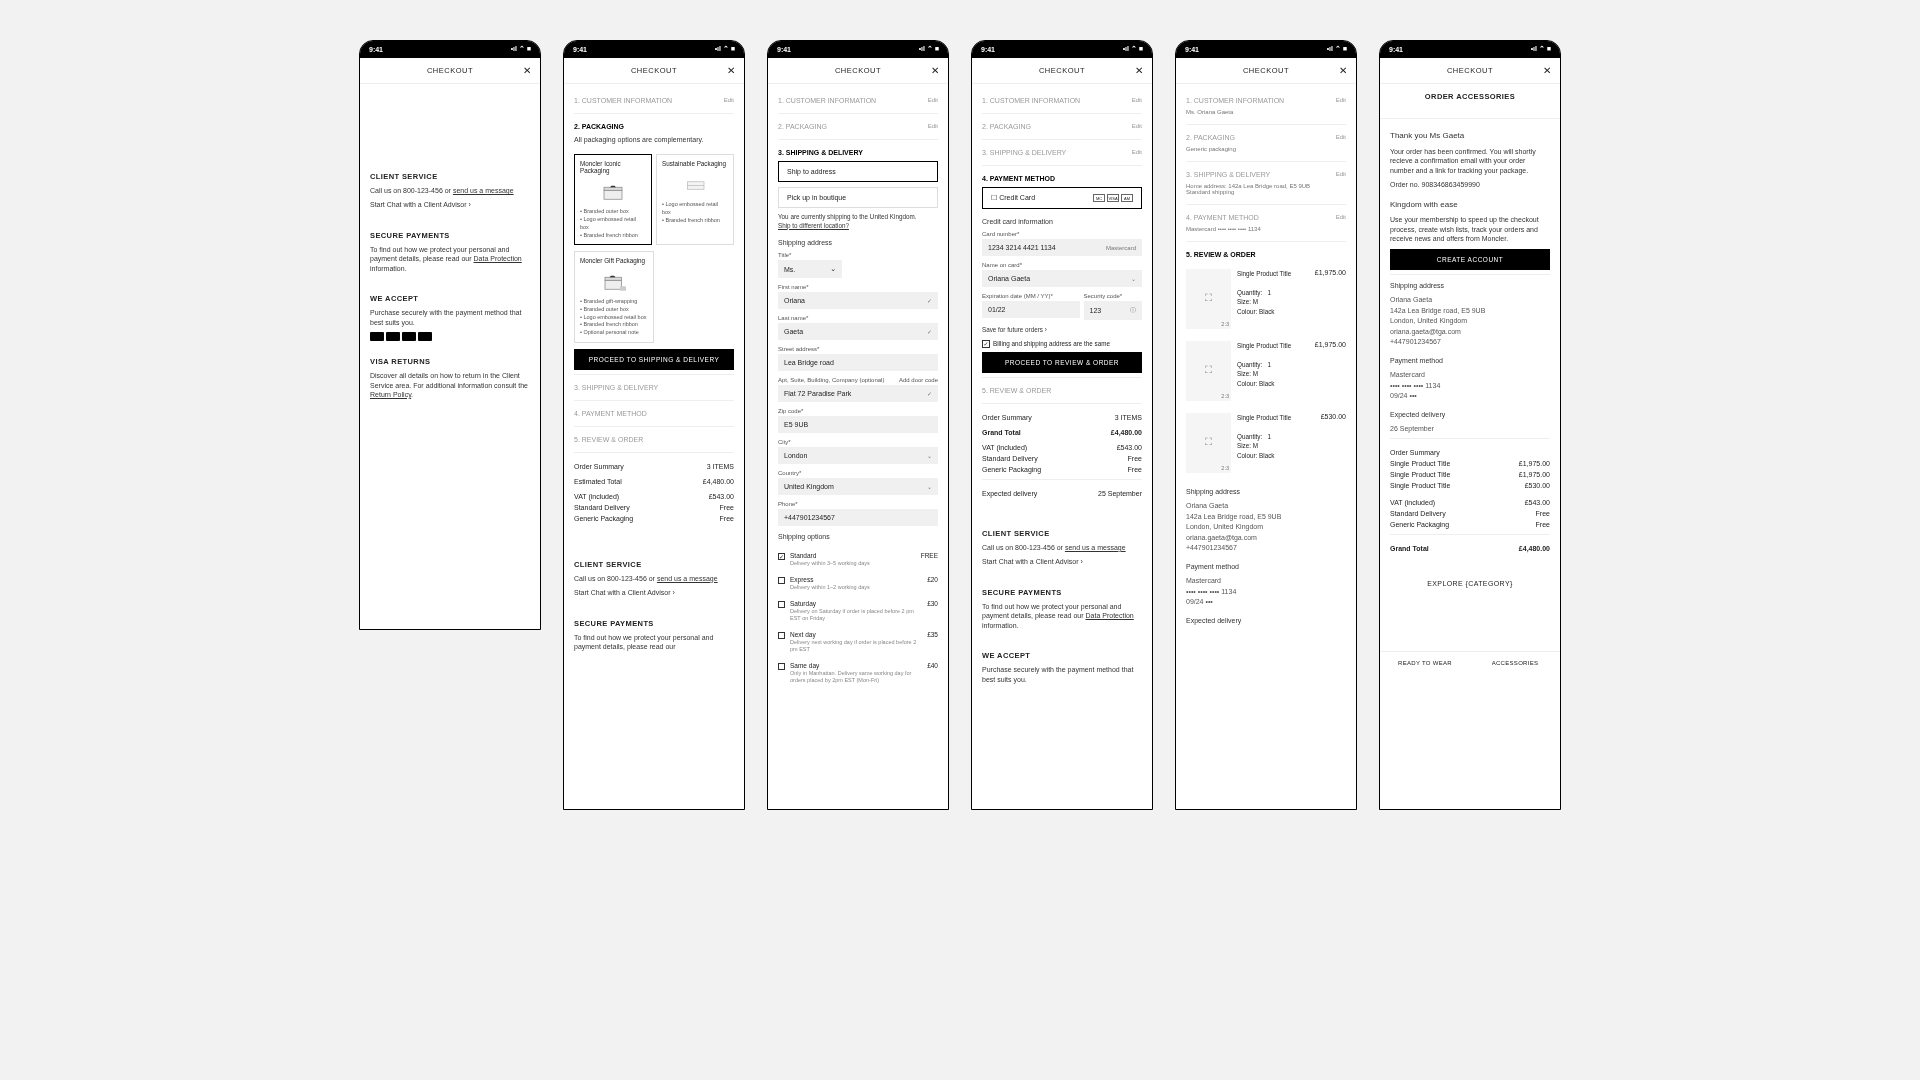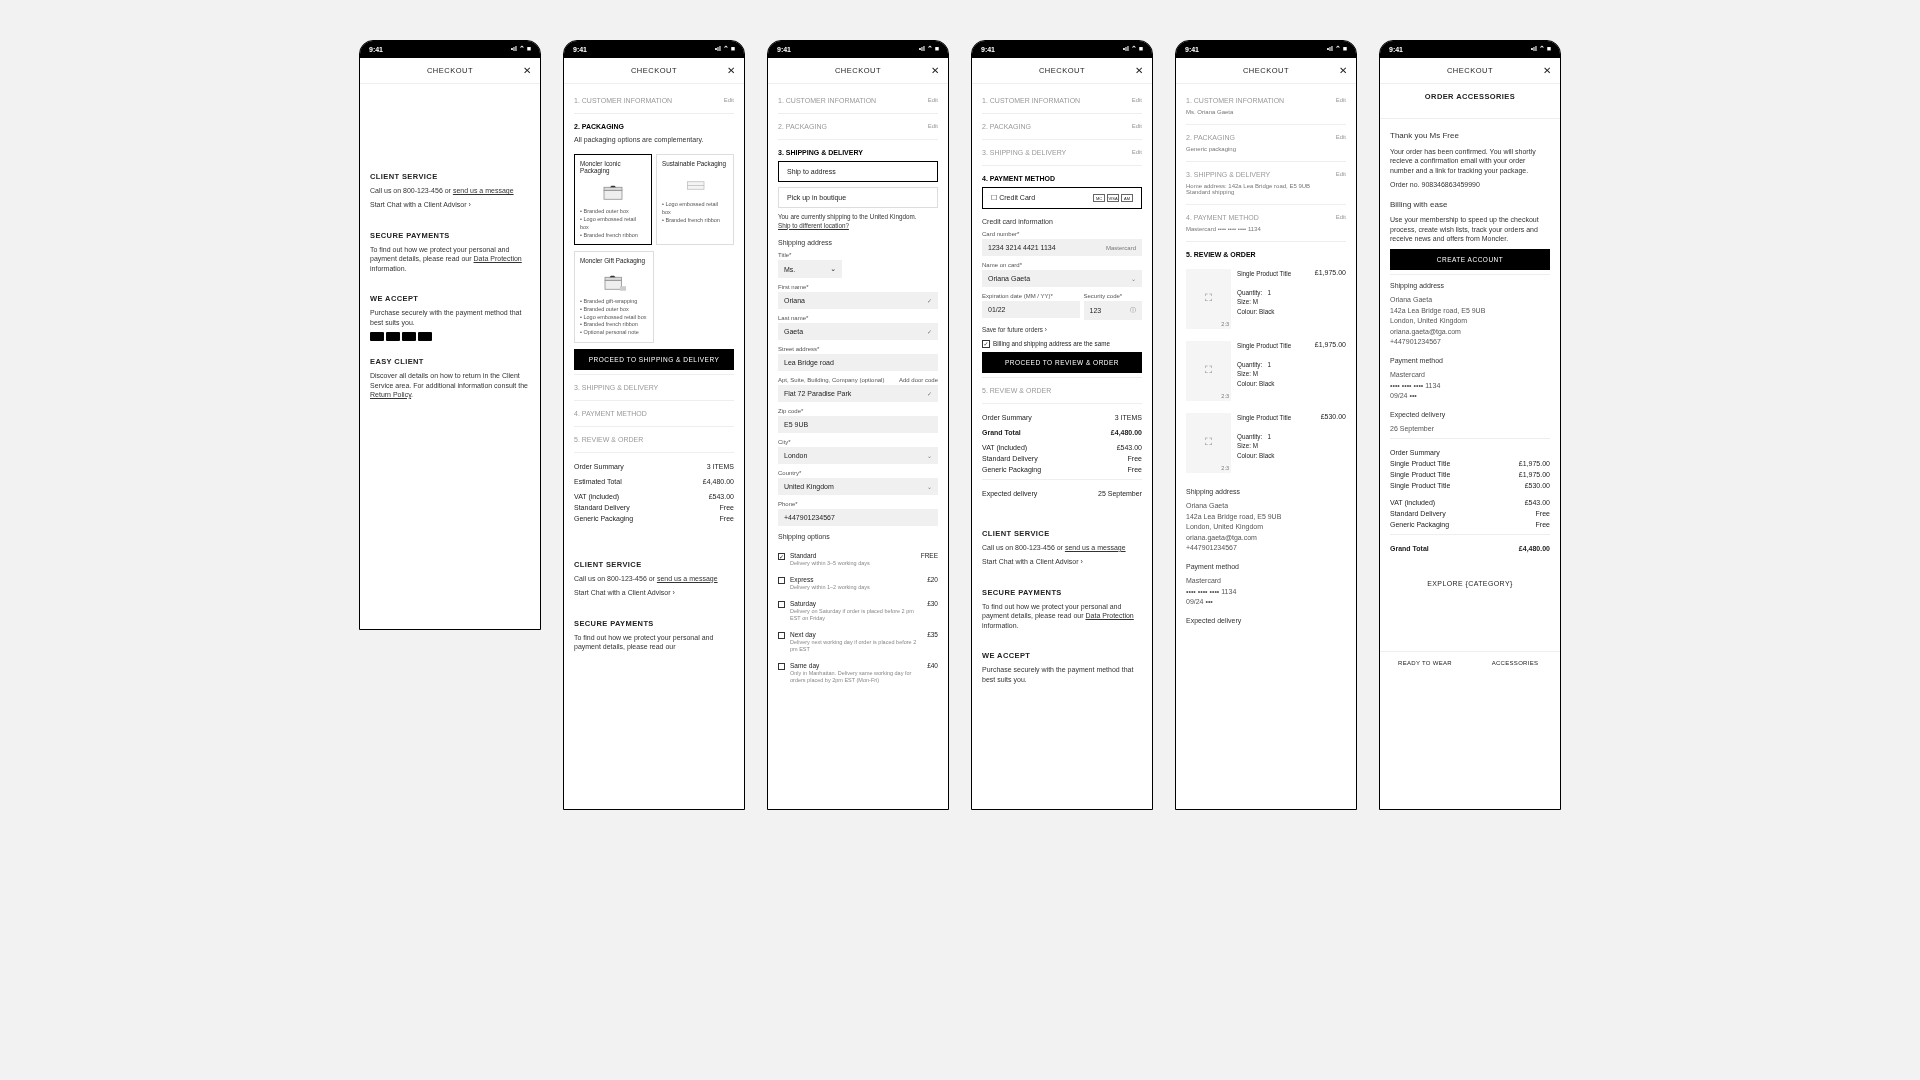--- a/index.html
+++ b/index.html
@@ -84,21 +84,21 @@
 <h2>WE ACCEPT</h2>
 <p>Purchase securely with the payment method that best suits you.</p>
 <div class="pay">
         <span></span>
         <span></span>
         <span></span>
         <span></span>
       </div>
 </div>
 <div class="sec">
-<h2>EASY CLIENT</h2>
+<h2>VISA RETURNS</h2>
 <p><span>Discover all details on how to return in the Client Service area. For additional information consult the </span><span class="lnk">Return Policy</span><span>.</span></p>
 </div>
 </div>
 
 <div class="phone h2">
 <div class="notch">
       <span>9:41</span>
       <span>•ıl ⌃ ■</span>
     </div>
 <div class="hdr">
@@ -498,24 +498,24 @@
     </div>
 <div class="hdr">
       <span>CHECKOUT</span>
       <span class="x">✕</span>
     </div>
 <div class="sec" style="text-align:center">
       <h2>ORDER ACCESSORIES</h2>
     </div>
     <hr>
 <div class="sec">
-<p style="font-size:8px">Thank you Ms Free</p>
+<p style="font-size:8px">Thank you Ms Gaeta</p>
 <p>Your order has been confirmed. You will shortly recieve a confirmation email with your order number and a link for tracking your package.</p>
 <p>Order no. 908346863459990</p>
-<p style="font-size:8px;margin-top:10px">Billing with ease</p>
+<p style="font-size:8px;margin-top:10px">Kingdom with ease</p>
 <p>Use your membership to speed up the checkout process, create wish lists, track your orders and receive news and offers from Moncler.</p>
 <div class="btn">CREATE ACCOUNT</div>
 <hr>
 <p style="margin-top:6px">Shipping address</p>
 <p style="color:#555;line-height:1.5"><span>Oriana Gaeta</span><br><span>142a Lea Bridge road, E5 9UB</span><br><span>London, United Kingdom</span><br><span>oriana.gaeta@tga.com</span><br><span>+447901234567</span></p>
 <p style="margin-top:8px">Payment method</p>
 <p style="color:#555;line-height:1.5"><span>Mastercard</span><br><span>•••• •••• •••• 1134</span><br><span>09/24    •••</span></p>
 <p style="margin-top:8px">Expected delivery</p>
 <p style="color:#555">26 September</p>
       <hr>

